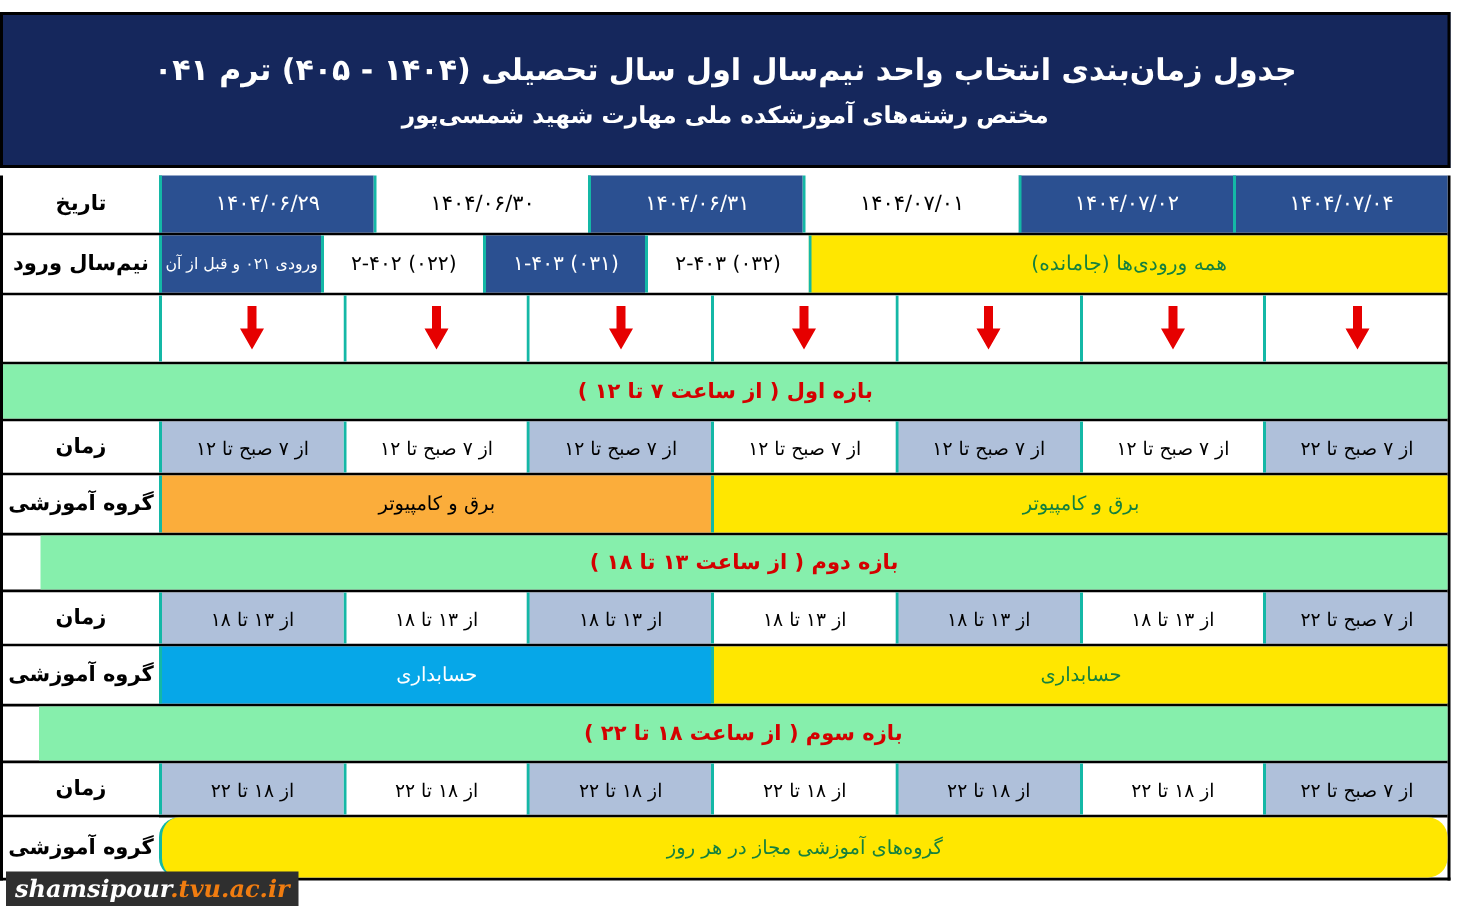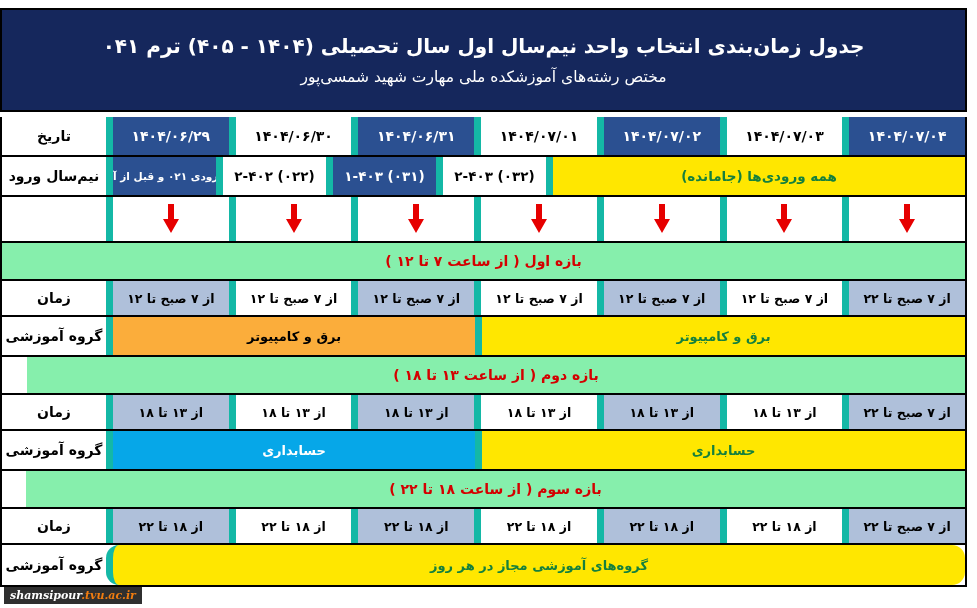--- a/index.html
+++ b/index.html
@@ -36,21 +36,21 @@
     color: #ffffff;
     font-size: 20px;
     font-weight: bold;
     letter-spacing: 0.5px;
     white-space: nowrap;
     text-align: center;
   }
   .banner-subtitle {
     color: #ffffff;
     font-size: 15.5px;
-    font-weight: normal;
+    font-weight: bold;
     white-space: nowrap;
     text-align: center;
   }
 
   
   .grid {
     margin-top: 5px;
     border: 2px solid #000000;
     border-top: none;
     box-sizing: border-box;
@@ -58,27 +58,27 @@
   .row {
     display: flex;
     width: 100%;
     box-sizing: border-box;
     border-bottom: 2px solid #000000;
   }
   .row:last-child { border-bottom: none; }
 
   .cell {
     box-sizing: border-box;
-    border-left: 7px solid #14b8a6;
+    border-left: 2px solid #14b8a6;
     display: flex;
     align-items: center;
     justify-content: center;
     text-align: center;
     font-size: 13px;
-    font-weight: bold;
+    font-weight: normal;
     color: #000000;
     background: #ffffff;
     overflow: hidden;
     white-space: nowrap;
   }
   .cell:last-child { border-left: none; }
 
   
   .rowlabel {
     width: 104px;
@@ -143,21 +143,21 @@
     display: block;
   }
 
   
   .watermark {
     position: absolute;
     left: 4px;
     bottom: 4px;
     background: #2f2f2f;
     padding: 2px 6px 2px 6px;
-    font-size: 11px;
+    font-size: 16px;
     font-weight: bold;
     font-style: italic;
     font-family: "DejaVu Serif", "Liberation Serif", serif;
     direction: ltr;
     white-space: nowrap;
     z-index: 5;
   }
   .wm-a { color: #ffffff; }
   .wm-b { color: #f07c10; }
 </style>
@@ -168,21 +168,20 @@
 
   <div class="banner">
     <div class="banner-title">جدول زمان‌بندی انتخاب واحد نیم‌سال اول سال تحصیلی (۱۴۰۴ - ۴۰۵) ترم ۰۴۱</div>
     <div class="banner-subtitle">مختص رشته‌های آموزشکده ملی مهارت شهید شمسی‌پور</div>
   </div>
 
   <div class="grid">
 
     <div class="row h-date">
       <div class="cell daycol navy date-text">۱۴۰۴/۰۷/۰۴</div>
-      <div class="cell daycol white date-text">۱۴۰۴/۰۷/۰۳</div>
       <div class="cell daycol navy date-text">۱۴۰۴/۰۷/۰۲</div>
       <div class="cell daycol white date-text">۱۴۰۴/۰۷/۰۱</div>
       <div class="cell daycol navy date-text">۱۴۰۴/۰۶/۳۱</div>
       <div class="cell daycol white date-text">۱۴۰۴/۰۶/۳۰</div>
       <div class="cell daycol navy date-text">۱۴۰۴/۰۶/۲۹</div>
       <div class="cell rowlabel">تاریخ</div>
     </div>
 
     <div class="row h-sem">
       <div class="cell span4 yellow sem-text">همه ورودی‌ها (جامانده)</div>

